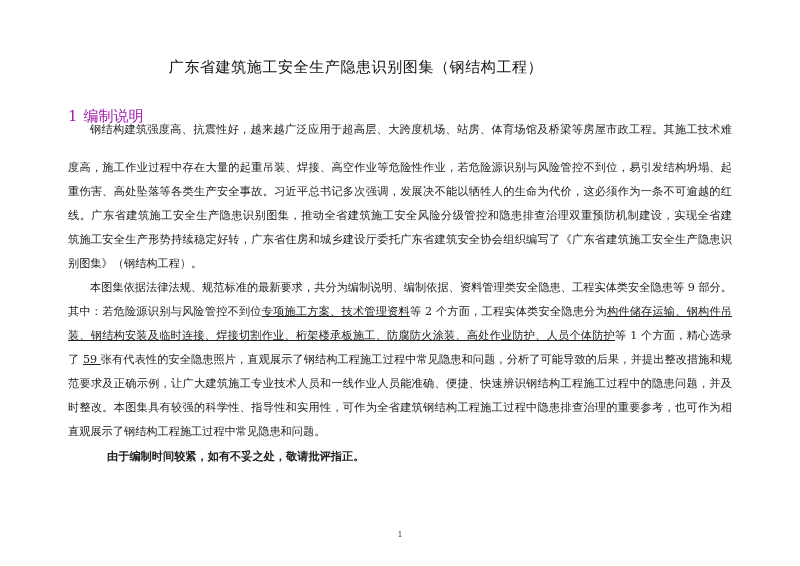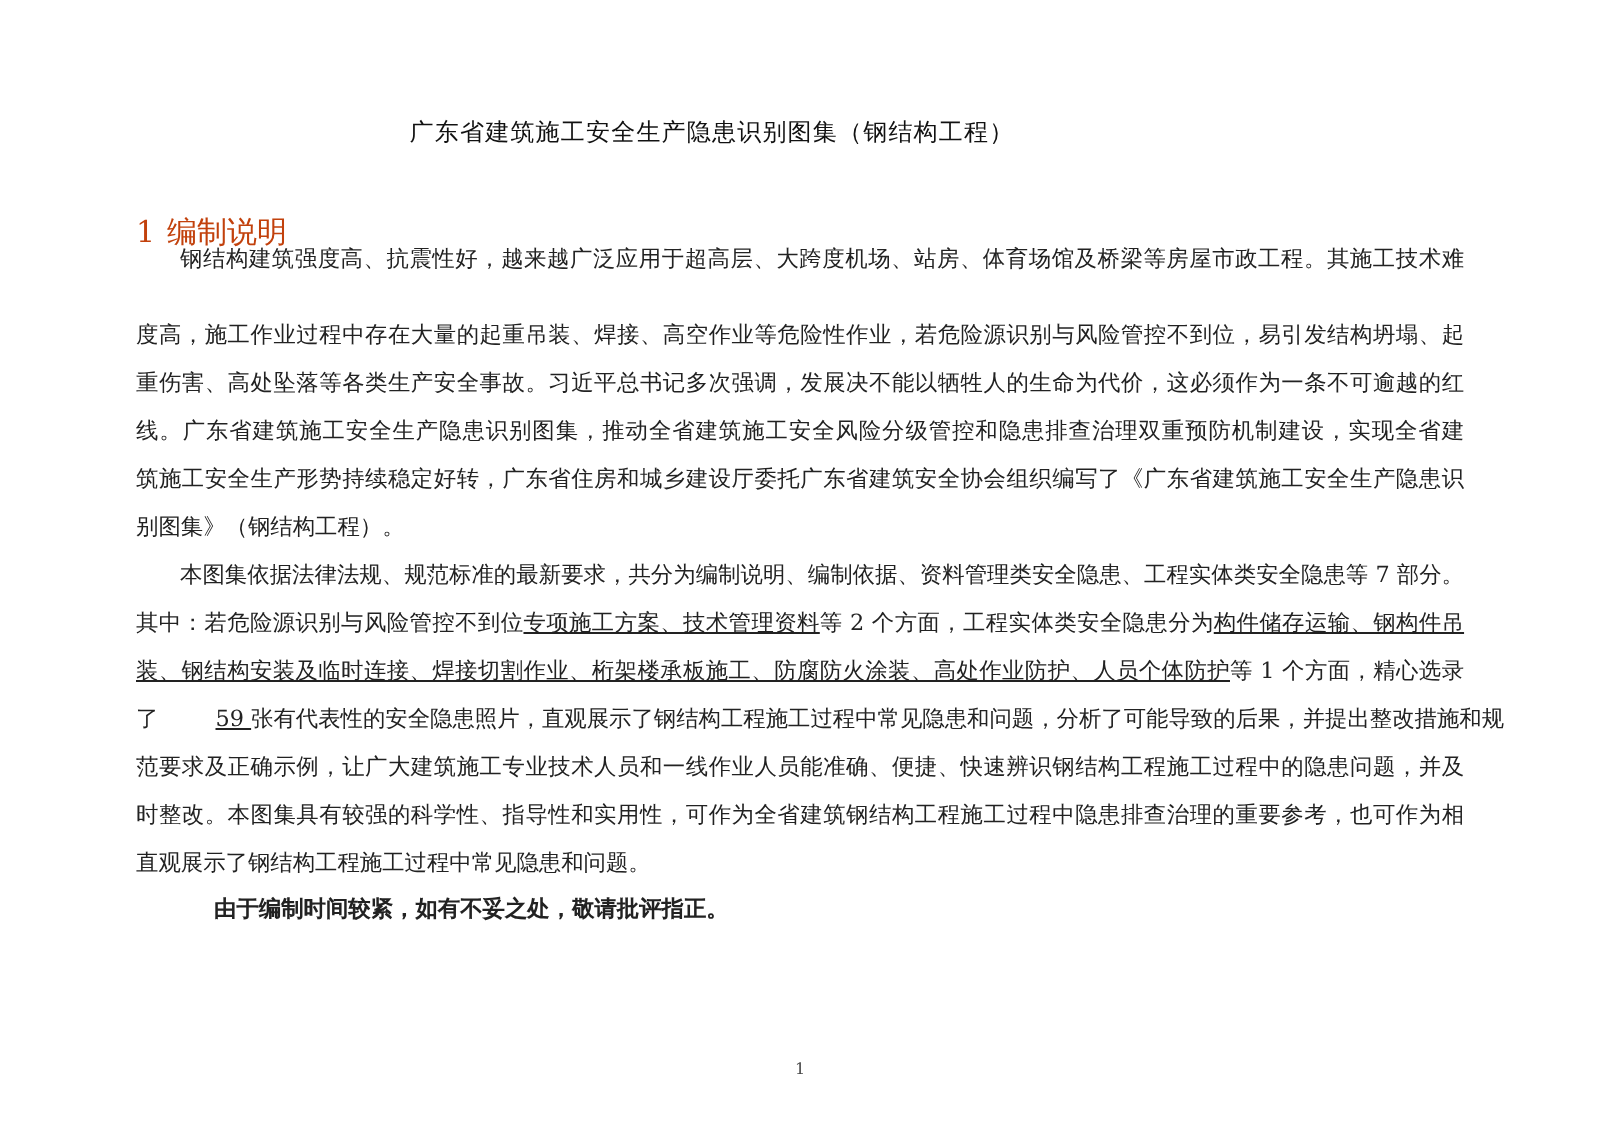--- a/index.html
+++ b/index.html
@@ -1,30 +1,30 @@
 <!DOCTYPE html>
 <html><head>
 <meta charset="utf-8">
 <style>
   html, body { margin:0; padding:0; background:#ffffff; }
   body { width:800px; height:566px; position:relative; overflow:hidden;
          font-family:"DejaVu Serif","Liberation Serif",serif; color:#1a1a1a; }
   .title { position:absolute; top:58px; left:0; width:712px; text-align:center;
-           font-family:"DejaVu Sans","Liberation Sans",sans-serif; font-size:12px;
+           font-family:"DejaVu Sans","Liberation Sans",sans-serif; font-size:15px;
            letter-spacing:0.6px; color:#111; }
   .heading { position:absolute; top:107px; left:68px; font-size:15px;
-             font-family:"DejaVu Sans","Liberation Sans",sans-serif; color:#c2410c; }
+             font-family:"DejaVu Sans","Liberation Sans",sans-serif; color:#a21caf; }
   .heading .num { font-family:"DejaVu Serif","Liberation Serif",serif; margin-right:6px; }
   .line { position:absolute; left:68px; width:664px; font-size:11.2px; line-height:14px;
           white-space:nowrap; text-align:justify; text-align-last:justify; color:#222; }
   .line.last { text-align-last:left; }
   .line.indent { left:90px; width:642px; }
   .u { text-decoration:underline; font-weight:normal; font-family:"DejaVu Sans","Liberation Sans",sans-serif; }
-  .ul { text-decoration:underline;margin-left:25px; }
-  .bold { font-weight:bold; font-family:Liberation Mono, monospace;padding-left:17px; }
+  .ul { text-decoration:underline; }
+  .bold { font-weight:bold; font-family:Liberation Serif, serif;padding-left:17px; }
   .page-num { position:absolute; top:530px; left:0; width:800px; text-align:center;
               font-size:8px; color:#444; }
 </style>
 </head>
 <body>
 
 <div>
   <div class="title">广东省建筑施工安全生产隐患识别图集（钢结构工程）</div>
 
   <div class="heading">
@@ -34,21 +34,21 @@
   <div>
     <div class="line indent" style="top:123px">钢结构建筑强度高、抗震性好，越来越广泛应用于超高层、大跨度机场、站房、体育场馆及桥梁等房屋市政工程。其施工技术难</div>
     <div class="line" style="top:161px">度高，施工作业过程中存在大量的起重吊装、焊接、高空作业等危险性作业，若危险源识别与风险管控不到位，易引发结构坍塌、起</div>
     <div class="line" style="top:185px">重伤害、高处坠落等各类生产安全事故。习近平总书记多次强调，发展决不能以牺牲人的生命为代价，这必须作为一条不可逾越的红</div>
     <div class="line" style="top:209px">线。广东省建筑施工安全生产隐患识别图集，推动全省建筑施工安全风险分级管控和隐患排查治理双重预防机制建设，实现全省建</div>
     <div class="line" style="top:233px">筑施工安全生产形势持续稳定好转，广东省住房和城乡建设厅委托广东省建筑安全协会组织编写了《广东省建筑施工安全生产隐患识</div>
     <div class="line last" style="top:257px">别图集》（钢结构工程）。</div>
   </div>
 
   <div>
-    <div class="line indent" style="top:281px">本图集依据法律法规、规范标准的最新要求，共分为编制说明、编制依据、资料管理类安全隐患、工程实体类安全隐患等 7 部分。</div>
+    <div class="line indent" style="top:281px">本图集依据法律法规、规范标准的最新要求，共分为编制说明、编制依据、资料管理类安全隐患、工程实体类安全隐患等 9 部分。</div>
     <div class="line" style="top:305px">
       <span>其中：若危险源识别与风险管控不到位</span><span class="u">专项施工方案、技术管理资料</span><span>等 2 个方面，工程实体类安全隐患分为</span><span class="u">构件储存运输、钢构件吊</span>
     </div>
     <div class="line" style="top:329px">
       <span class="u">装、钢结构安装及临时连接、焊接切割作业、桁架楼承板施工、防腐防火涂装、高处作业防护、人员个体防护</span><span>等 1 个方面，精心选录</span>
     </div>
     <div class="line" style="top:353px">
       <span>了 </span><span class="ul">59 </span><span>张有代表性的安全隐患照片，直观展示了钢结构工程施工过程中常见隐患和问题，分析了可能导致的后果，并提出整改措施和规</span>
     </div>
     <div class="line" style="top:377px">范要求及正确示例，让广大建筑施工专业技术人员和一线作业人员能准确、便捷、快速辨识钢结构工程施工过程中的隐患问题，并及</div>

